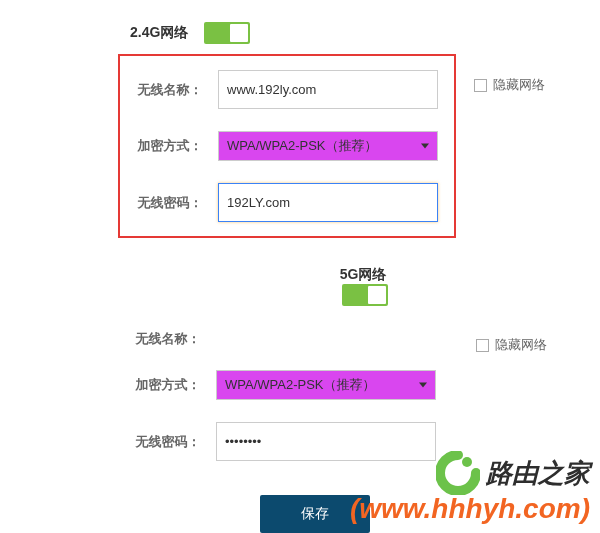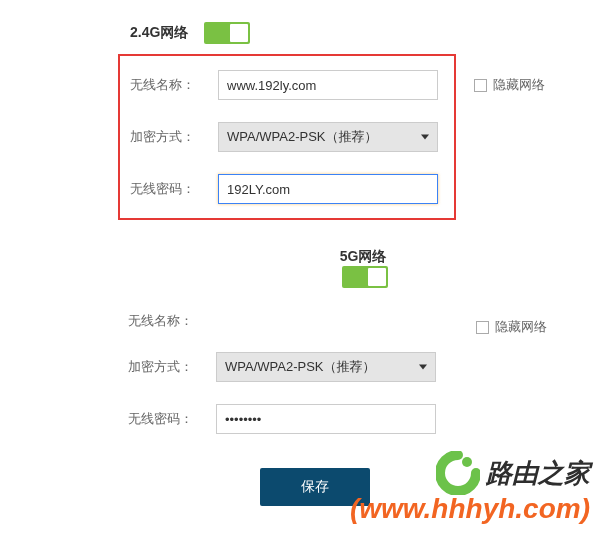--- a/index.html
+++ b/index.html
@@ -58,45 +58,46 @@
   }
   .row {
     display: flex;
     align-items: center;
     margin-bottom: 22px;
     position: relative;
   }
   .row:last-child { margin-bottom: 0; }
   .label {
     width: 80px;
-    text-align: left;
+    text-align: center;
     color: #666;
     font-size: 13px;
     margin-right: 8px;
+    font-weight: bold;
   }
   .text-input {
     width: 220px;
-    height: 30px;
+    height: 39px;
     border: 1px solid #ccc;
     padding: 0 8px;
     font-size: 13px;
     color: #333;
     font-family: inherit;
   }
   .text-input.focused {
     border: 1px solid #3b82f6;
     box-shadow: 0 0 3px rgba(245,166,35,0.6);
     outline: none;
   }
   .select-wrap {
     width: 220px;
     height: 30px;
     border: 1px solid #ccc;
     position: relative;
-    background: #e5e5e5;
+    background: #d946ef;
   }
   .select-wrap .val {
     line-height: 28px;
     padding: 0 8px;
     font-size: 13px;
     color: #333;
   }
   .select-wrap .caret {
     position: absolute;
     right: 8px;

